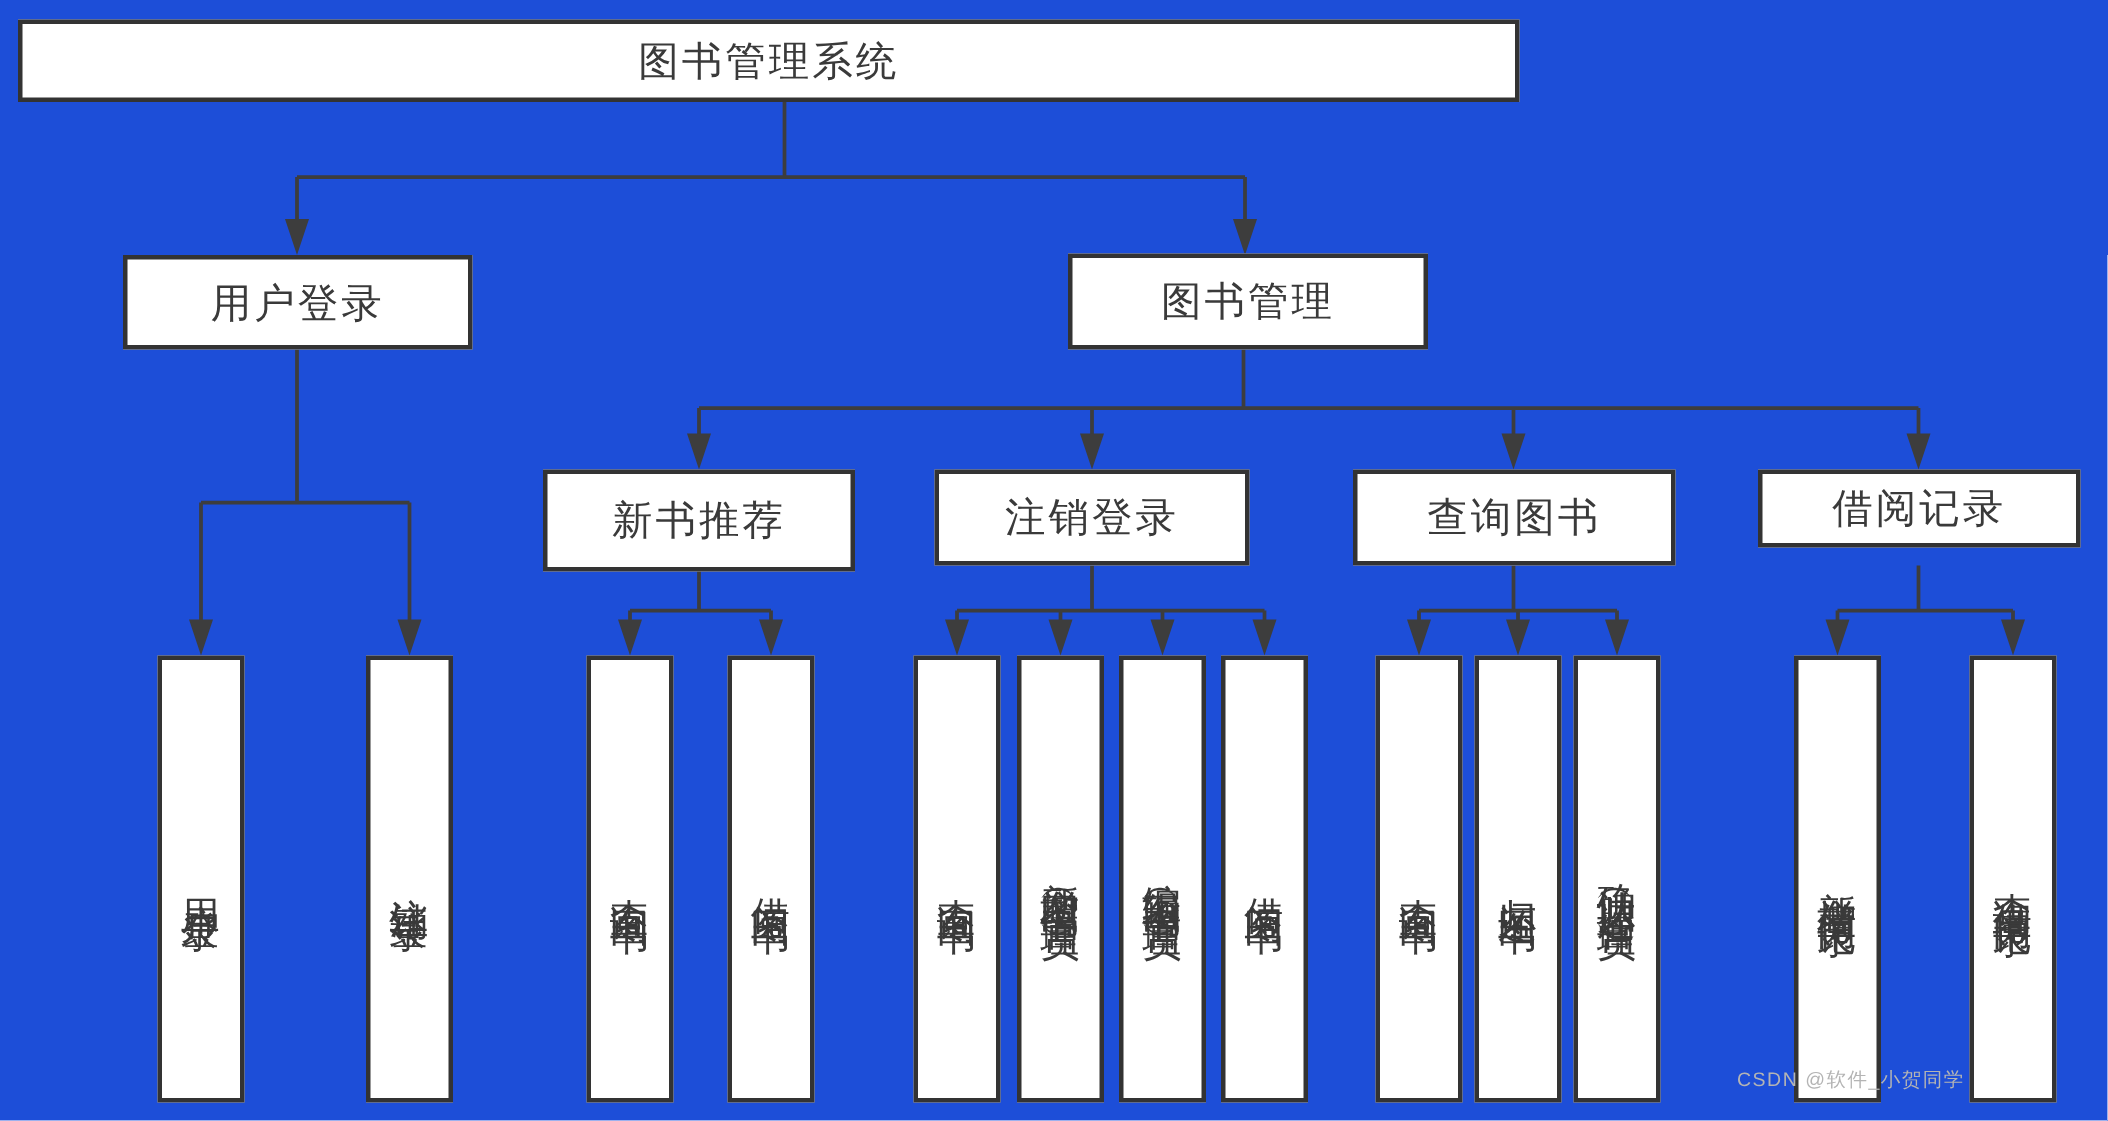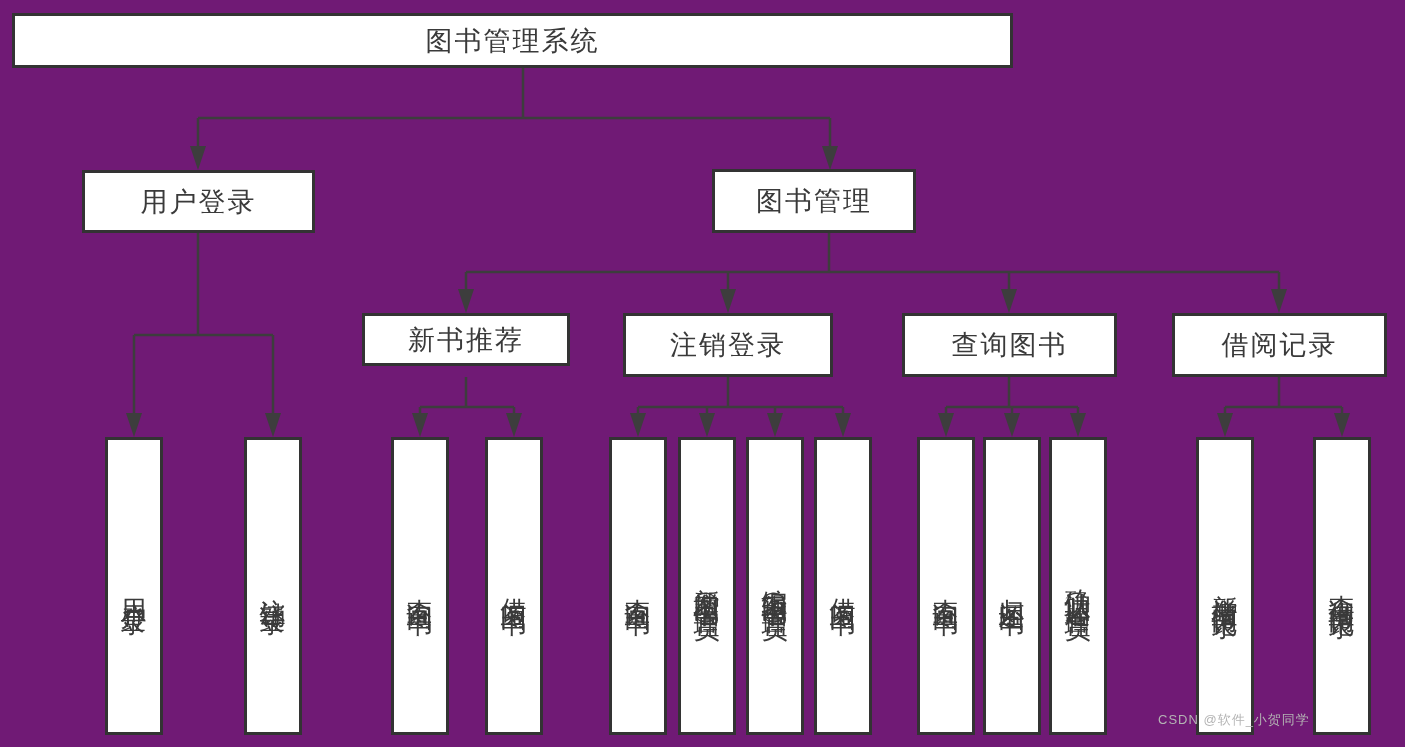--- a/index.html
+++ b/index.html
@@ -1,19 +1,19 @@
 <!DOCTYPE html>
 <html><head>
 <meta charset="utf-8">
 <style>
   html,body{margin:0;padding:0;background:#ffffff;}
   .stage{
     position:relative;
     width:1405px;height:747px;
-    background:#701a75;
+    background:#1d4ed8;
     overflow:hidden;
     font-family:"Liberation Sans", sans-serif;
   }
   .connectors{position:absolute;left:0;top:0;width:1405px;height:747px;}
   .node{
     position:absolute;box-sizing:border-box;
     background:#ffffff;border:3px solid #333333;
     display:flex;align-items:center;justify-content:center;
     color:#3a3a3a;text-align:center;
   }
@@ -69,26 +69,26 @@
       <polygon points="1004,413 1020,413 1012,437"></polygon>
       <polygon points="1070,413 1086,413 1078,437"></polygon>
       <polygon points="1217,413 1233,413 1225,437"></polygon>
       <polygon points="1334,413 1350,413 1342,437"></polygon>
     </g>
   </svg>
 
   <div class="node h" style="left:12px;top:13px;width:1001px;height:55px">图书管理系统</div>
 
   <div class="node h" style="left:82px;top:170px;width:233px;height:63px">用户登录</div>
-  <div class="node h" style="left:712px;top:169px;width:204px;height:64px">图书管理</div>
+  <div class="node h" style="left:712px;top:169px;width:240px;height:64px">图书管理</div>
 
-  <div class="node h" style="left:362px;top:313px;width:208px;height:53px">新书推荐</div>
+  <div class="node h" style="left:362px;top:313px;width:208px;height:68px">新书推荐</div>
   <div class="node h" style="left:623px;top:313px;width:210px;height:64px">注销登录</div>
   <div class="node h" style="left:902px;top:313px;width:215px;height:64px">查询图书</div>
-  <div class="node h" style="left:1172px;top:313px;width:215px;height:64px">借阅记录</div>
+  <div class="node h" style="left:1172px;top:313px;width:215px;height:52px">借阅记录</div>
 
   <div class="node v" style="left:105px;top:437px;width:58px;height:298px">用户登录</div>
   <div class="node v" style="left:244px;top:437px;width:58px;height:298px">注销登录</div>
 
   <div class="node v" style="left:391px;top:437px;width:58px;height:298px">查询图书</div>
   <div class="node v" style="left:485px;top:437px;width:58px;height:298px">借阅图书</div>
 
   <div class="node v" style="left:609px;top:437px;width:58px;height:298px">查询图书</div>
   <div class="node v" style="left:678px;top:437px;width:58px;height:298px">新增图书（管理员）</div>
   <div class="node v" style="left:746px;top:437px;width:58px;height:298px">编辑图书（管理员）</div>

